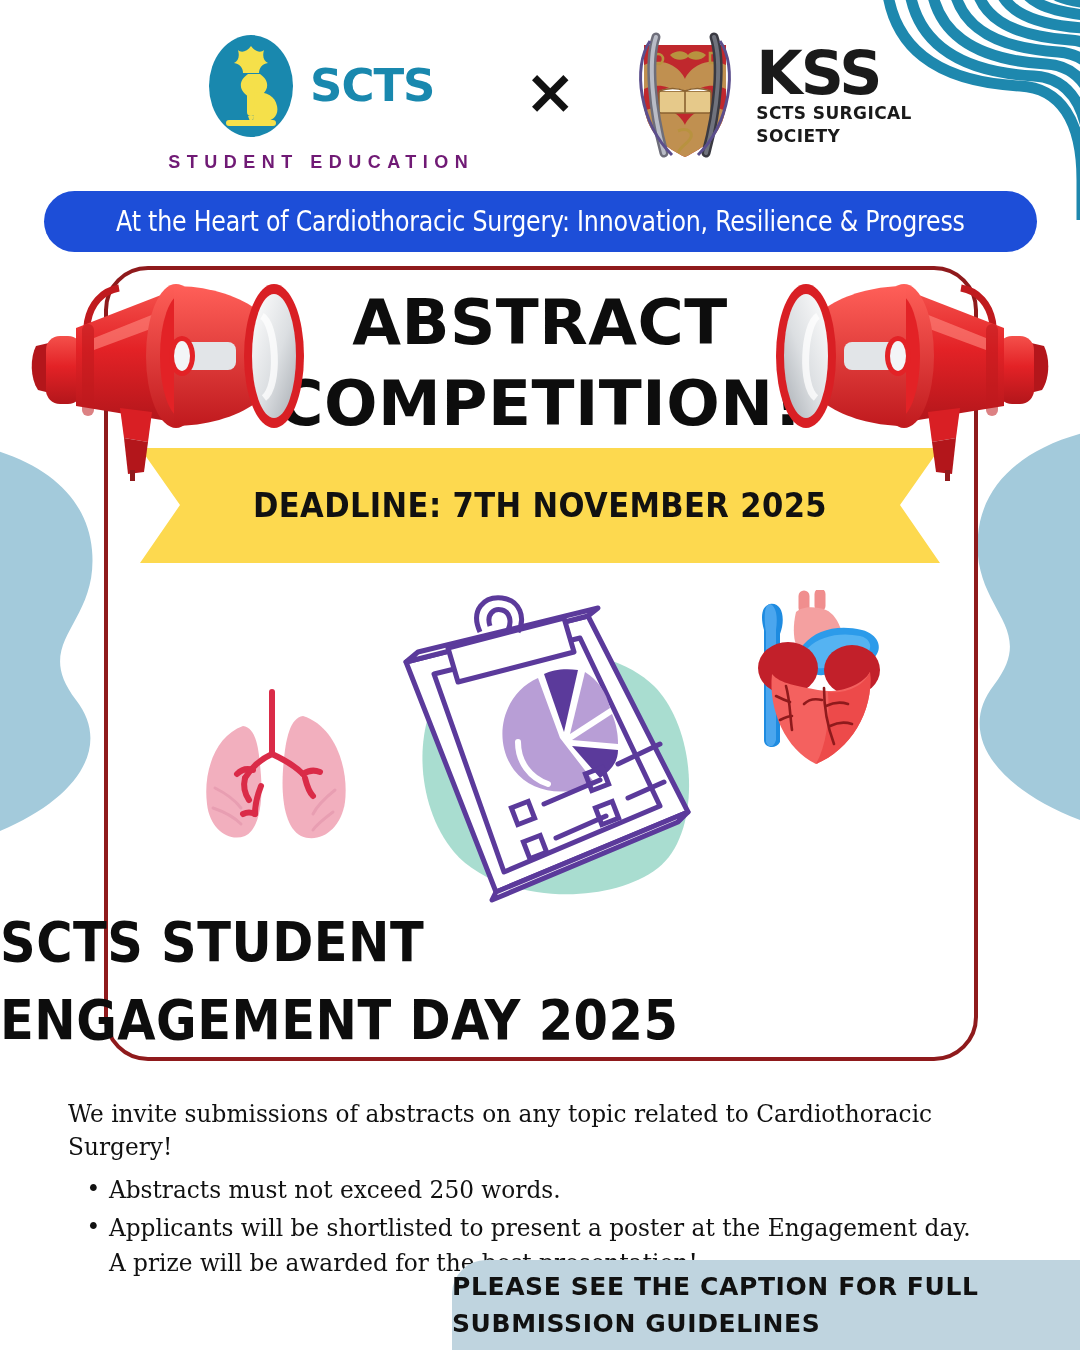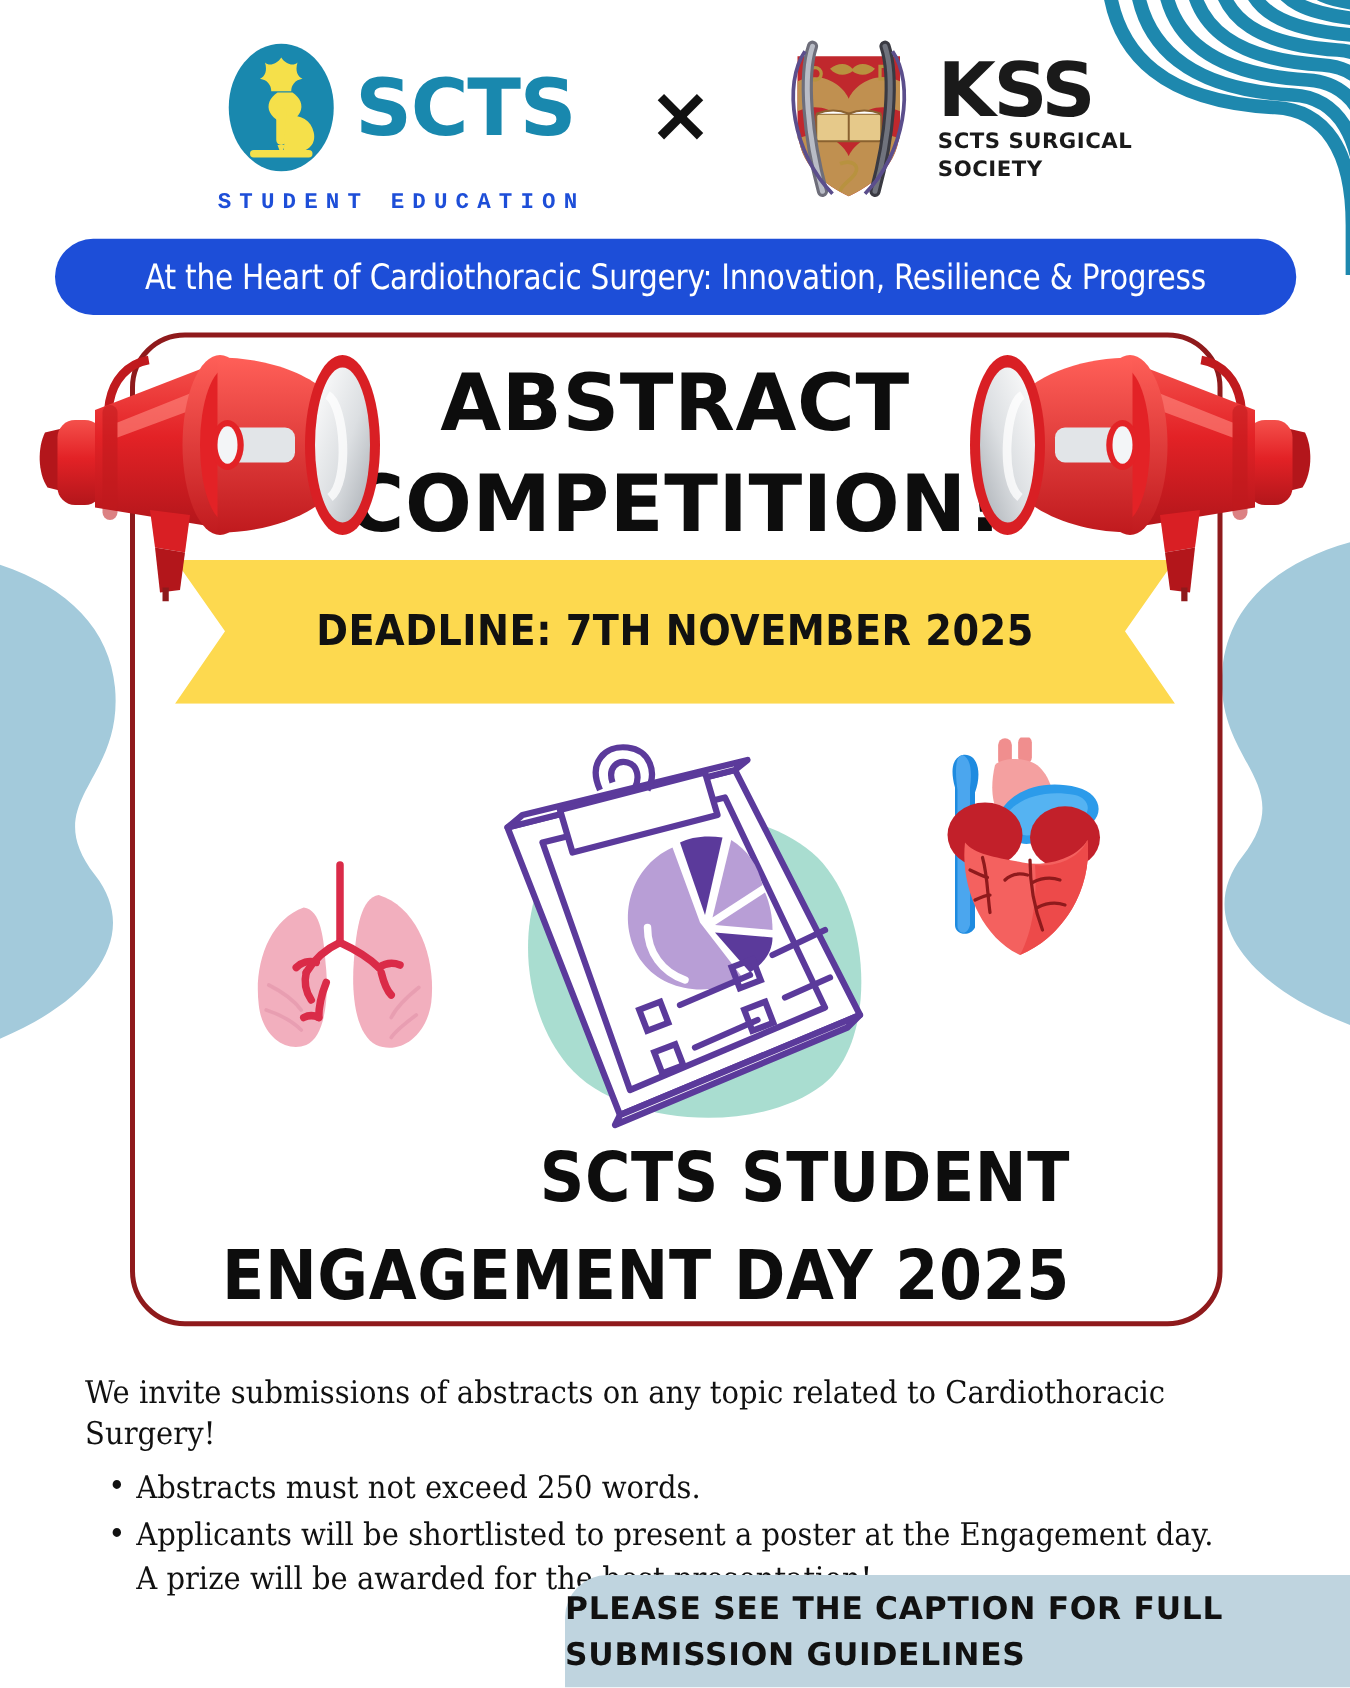--- a/index.html
+++ b/index.html
@@ -15,26 +15,26 @@
   .blob-right { position:absolute; right:-110px; top:415px; width:320px; height:420px; z-index:1; }
 
   
   .header {
     position:absolute; top:28px; left:0; width:1080px; height:150px;
     display:flex; align-items:center; justify-content:center; gap:50px; z-index:6;
   }
   .scts-block { display:flex; flex-direction:column; align-items:center; }
   .scts-row { display:flex; align-items:center; gap:16px; }
   .scts-word {
-    font-family:"DejaVu Sans", sans-serif; font-weight:bold; font-size:63px;
+    font-family:"DejaVu Sans", sans-serif; font-weight:bold; font-size:45px;
     color:#1988AE; letter-spacing:-1px; line-height:1;
   }
   .scts-sub {
-    font-family:Liberation Mono, monospace; font-weight:600; font-size:18px;
-    color:#1d4ed8; letter-spacing:6.5px; margin-top:14px;
+    font-family:Liberation Sans, sans-serif; font-weight:600; font-size:18px;
+    color:#701a75; letter-spacing:6.5px; margin-top:14px;
   }
   .cross-x {
     font-family:"DejaVu Sans", sans-serif; font-size:62px; font-weight:bold;
     color:#111; line-height:1; margin-bottom:22px;
   }
   .kss-block { display:flex; align-items:center; gap:12px; margin-bottom:14px; }
   .kss-text { display:flex; flex-direction:column; }
   .kss-word {
     font-family:"DejaVu Sans", sans-serif; font-weight:bold; font-size:60px;
     color:#1a1a1a; letter-spacing:-2px; line-height:0.95;
@@ -88,21 +88,21 @@
 
   
   .illus { position:absolute; top:585px; left:0; width:1080px; height:320px; z-index:6; }
   .lungs { position:absolute; top:95px; left:183px; width:185px; height:175px; }
   .clipboard { position:absolute; top:5px; left:392px; width:316px; height:316px; }
   .heart { position:absolute; top:5px; left:742px; width:148px; height:180px; }
 
   
   .subtitle {
     position:absolute; top:903px; left:0; width:856px; z-index:8;
-    text-align:right;
+    text-align:left;
     font-family:"DejaVu Sans Condensed","DejaVu Sans", sans-serif; font-weight:bold;
     font-size:55px; line-height:1.42; color:#0d0d0d; letter-spacing:0.5px;
   }
 
   
   .body-copy {
     position:absolute; top:1098px; left:68px; width:995px; z-index:8;
     font-family:"DejaVu Sans Condensed","DejaVu Serif", serif;
     color:#111;
   }

